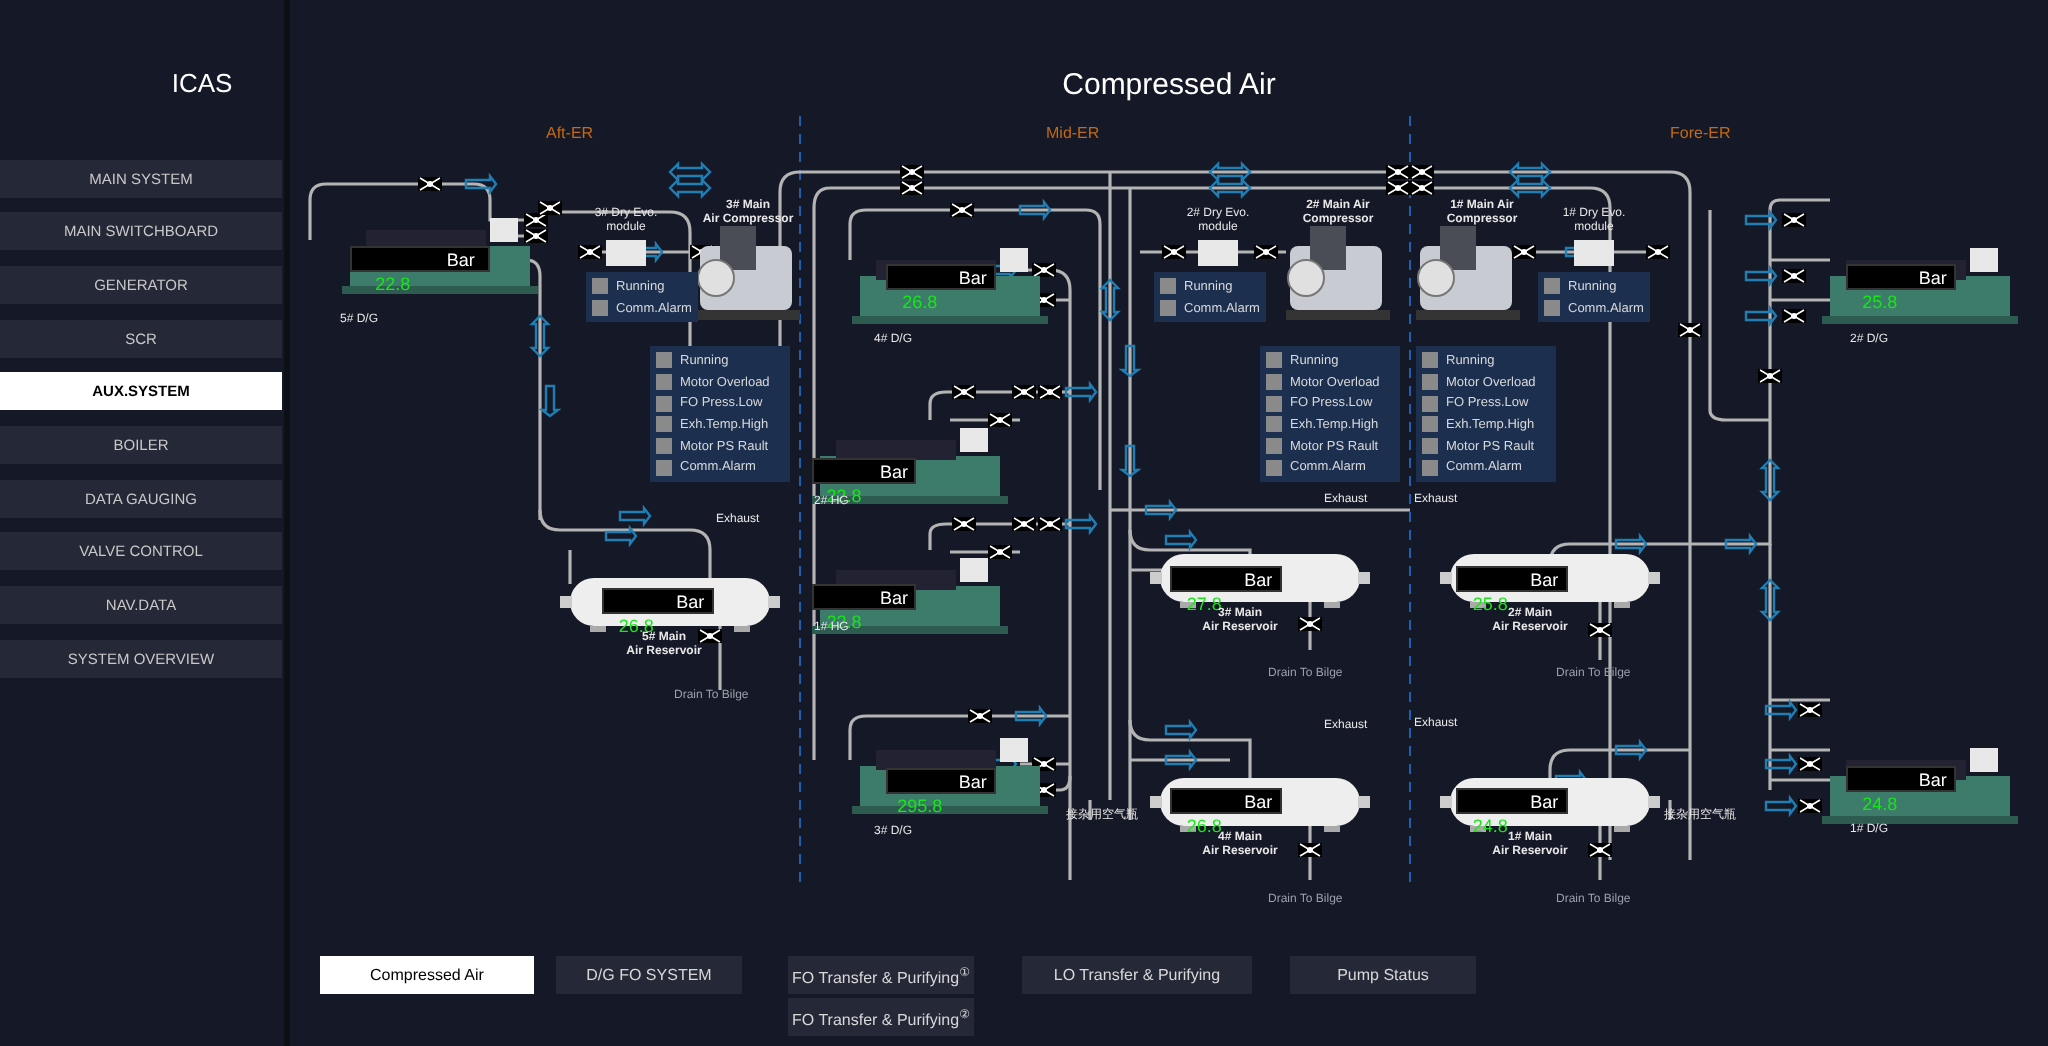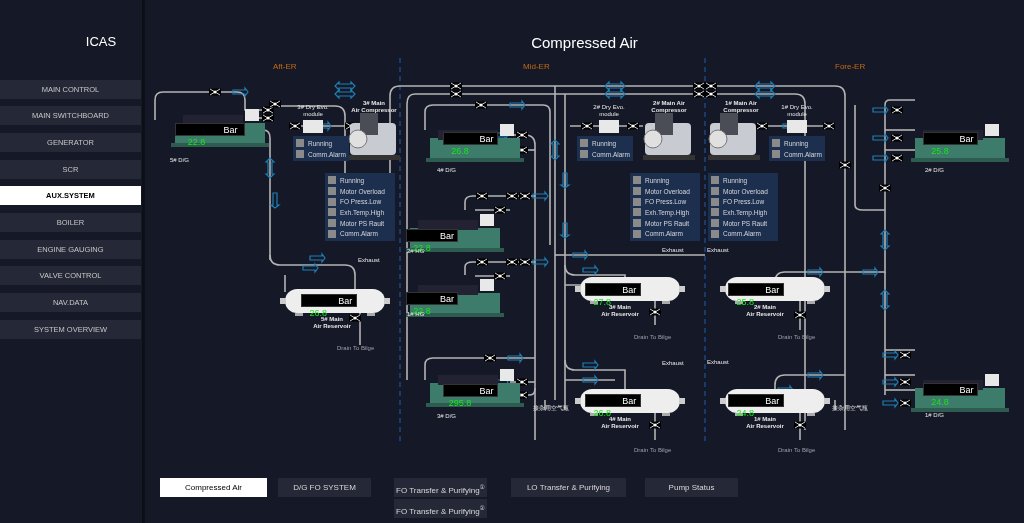--- a/index.html
+++ b/index.html
@@ -27,27 +27,27 @@
   .tab { position: absolute; height: 19px; background: #252836; color: #d8d8d8; font-size: 8px; text-align: center; line-height: 19px; cursor: pointer; }
   .tab.active { background: #fff; color: #000; }
   .tab sup { font-size: 6px; }
 </style>
 </head>
 <body>
 
 <div id="root">
   <div class="sidebar">
     <div class="app-title">ICAS</div>
-    <div class="nav-item" style="top:80px">MAIN CONTROL</div>
+    <div class="nav-item" style="top:80px">MAIN SYSTEM</div>
     <div class="nav-item" style="top:106px">MAIN SWITCHBOARD</div>
     <div class="nav-item" style="top:133px">GENERATOR</div>
     <div class="nav-item" style="top:160px">SCR</div>
     <div class="nav-item active" style="top:186px">AUX.SYSTEM</div>
     <div class="nav-item" style="top:213px">BOILER</div>
-    <div class="nav-item" style="top:240px">ENGINE GAUGING</div>
+    <div class="nav-item" style="top:240px">DATA GAUGING</div>
     <div class="nav-item" style="top:293px">NAV.DATA</div>
     <div class="nav-item" style="top:266px">VALVE CONTROL</div>
     <div class="nav-item" style="top:320px">SYSTEM OVERVIEW</div>
   </div>
   <div class="sidebar-edge"></div>
 
   <div class="main">
     <div class="page-title">Compressed Air</div>
     <div class="zone-label" style="left:128px">Aft-ER</div>
     <div class="zone-label" style="left:378px">Mid-ER</div>

